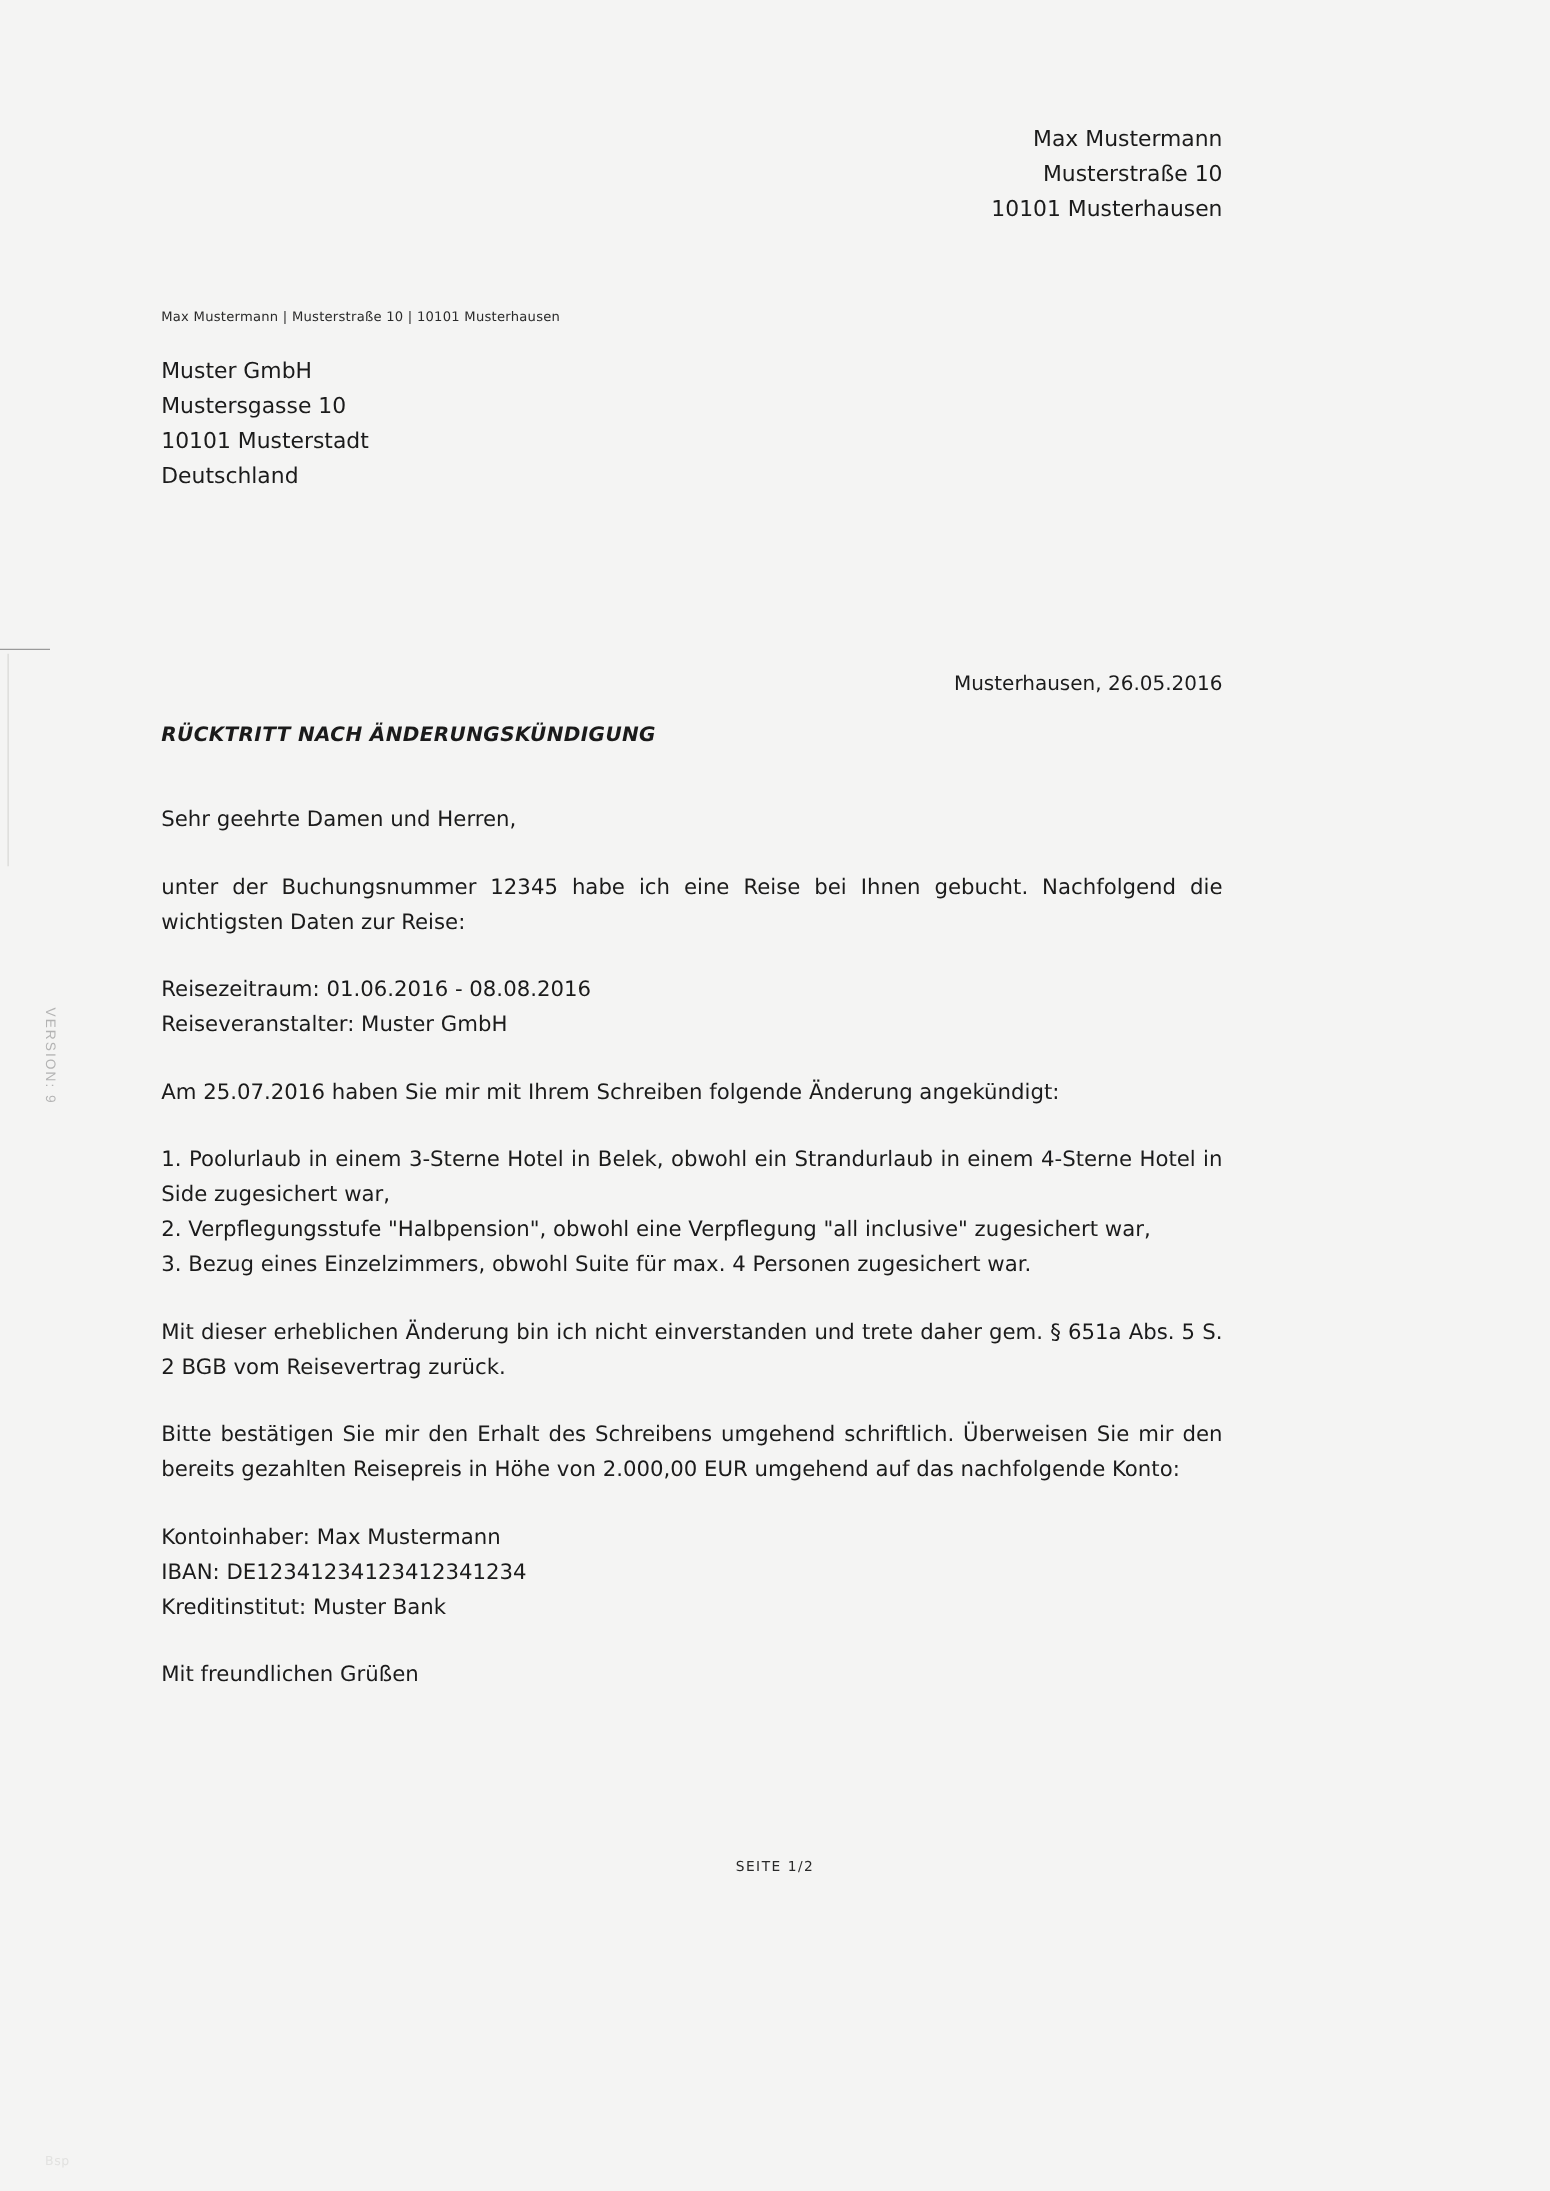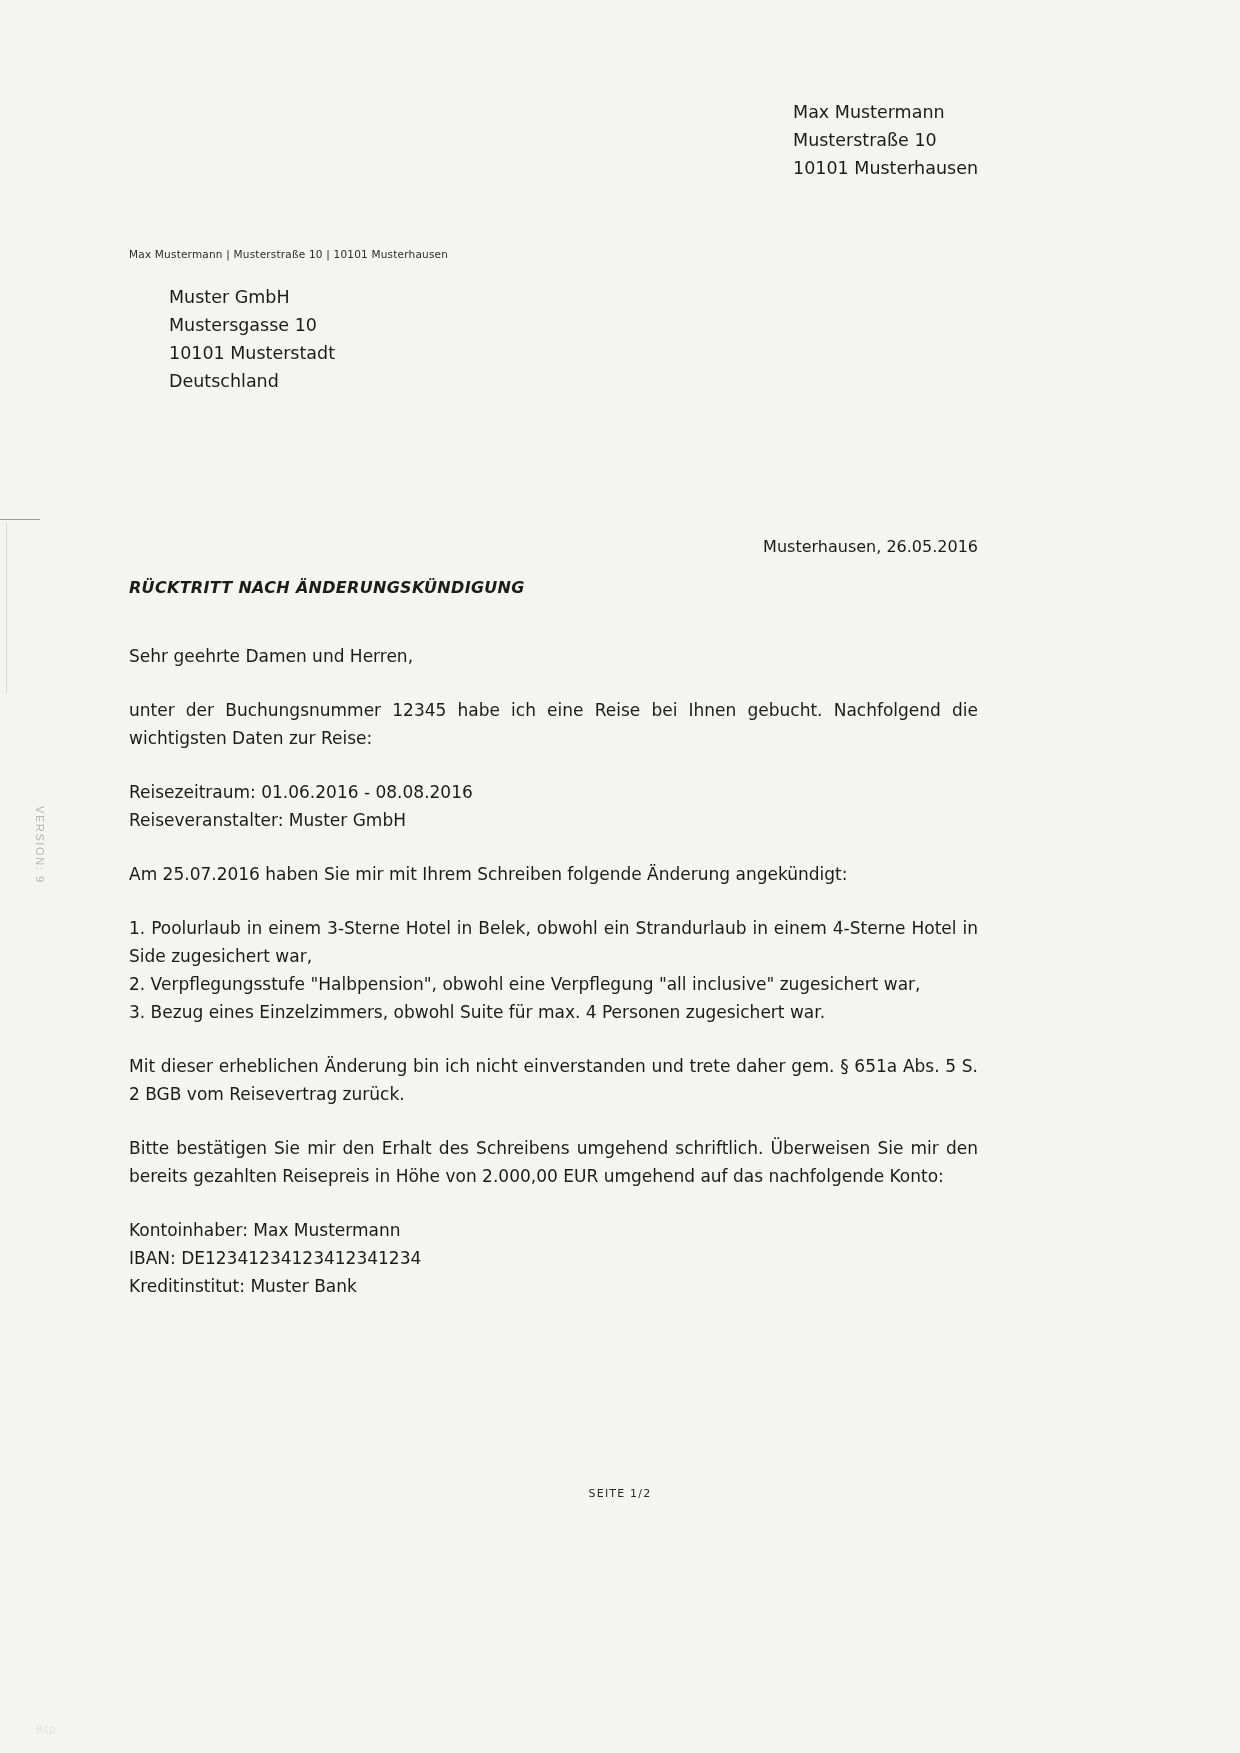--- a/index.html
+++ b/index.html
@@ -50,21 +50,21 @@
     width: 0;
     height: 170px;
     border-left: 1px solid #d8d8d6;
   }
 
   
   .sender {
     position: absolute;
     right: 262px;
     top: 98px;
-    text-align: left;
+    text-align: right;
     font-size: 17.5px;
     line-height: 28px;
   }
 
   
   .return-line {
     position: absolute;
     left: 129px;
     top: 248px;
     font-size: 10.5px;
@@ -72,21 +72,20 @@
     letter-spacing: 0.2px;
   }
 
   
   .recipient {
     position: absolute;
     left: 129px;
     top: 283px;
     font-size: 17.5px;
     line-height: 28px;
-    margin-left: 40px;
   }
 
   
   .date-line {
     position: absolute;
     right: 262px;
     top: 537px;
     text-align: right;
     font-size: 16px;
   }
@@ -193,20 +192,21 @@
     <p>Mit dieser erheblichen Änderung bin ich nicht einverstanden und trete daher gem. § 651a Abs. 5 S. 2 BGB vom Reisevertrag zurück.</p>
 
     <p>Bitte bestätigen Sie mir den Erhalt des Schreibens umgehend schriftlich. Überweisen Sie mir den bereits gezahlten Reisepreis in Höhe von 2.000,00 EUR umgehend auf das nachfolgende Konto:</p>
 
     <p class="nojust">
       <span class="line">Kontoinhaber: Max Mustermann</span>
       <span class="line">IBAN: DE12341234123412341234</span>
       <span class="line">Kreditinstitut: Muster Bank</span>
     </p>
 
+    <p class="nojust">Mit freundlichen Grüßen</p>
 
   </div>
 
   <div class="footer">SEITE 1/2</div>
 
   <div class="watermark">Bsp</div>
 
 </div>
 
 </body></html>

